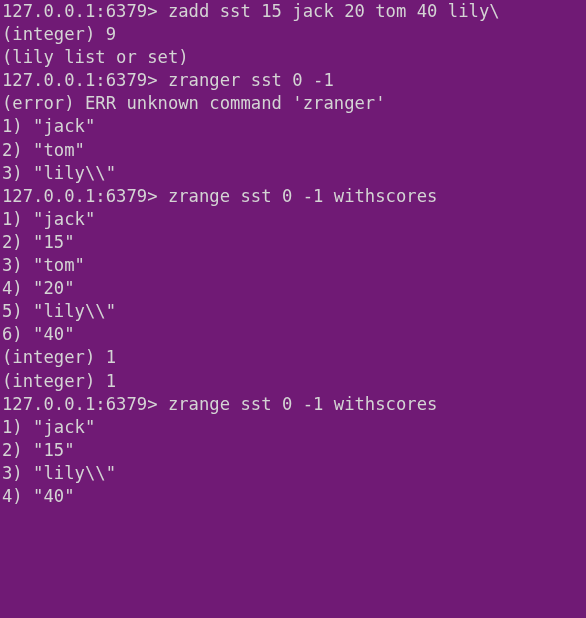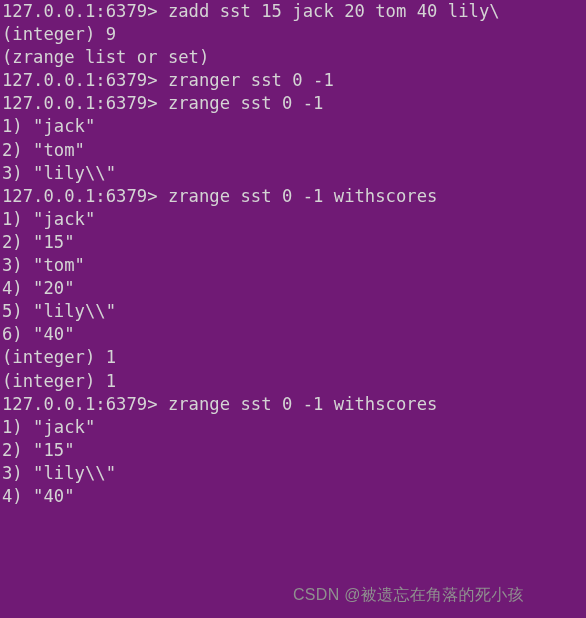--- a/index.html
+++ b/index.html
@@ -50,35 +50,34 @@
   }
 </style>
 </head>
 <body>
 
 <div id="terminal">
   <div id="screen">
 
   <div class="line">127.0.0.1:6379&gt; zadd sst 15 jack 20 tom 40 lily\</div>
       <div class="line">(integer) 9</div>
-      <div class="line">(zrange list or set)</div>
+      <div class="line">(lily list or set)</div>
       <div class="line">127.0.0.1:6379&gt; zranger sst 0 -1</div>
-      <div class="line">127.0.0.1:6379&gt; zrange sst 0 -1</div>
+      <div class="line">(error) ERR unknown command 'zranger'</div>
       <div class="line">1) "jack"</div>
       <div class="line">2) "tom"</div>
       <div class="line">3) "lily\\"</div>
       <div class="line">127.0.0.1:6379&gt; zrange sst 0 -1 withscores</div>
       <div class="line">1) "jack"</div>
       <div class="line">2) "15"</div>
       <div class="line">3) "tom"</div>
       <div class="line">4) "20"</div>
       <div class="line">5) "lily\\"</div>
       <div class="line">6) "40"</div>
       <div class="line">(integer) 1</div>
       <div class="line">(integer) 1</div>
       <div class="line">127.0.0.1:6379&gt; zrange sst 0 -1 withscores</div>
       <div class="line">1) "jack"</div>
       <div class="line">2) "15"</div>
       <div class="line">3) "lily\\"</div>
       <div class="line">4) "40"</div>
     </div>
-  <div id="watermark">CSDN @被遗忘在角落的死小孩</div>
 </div>
 
 </body></html>

